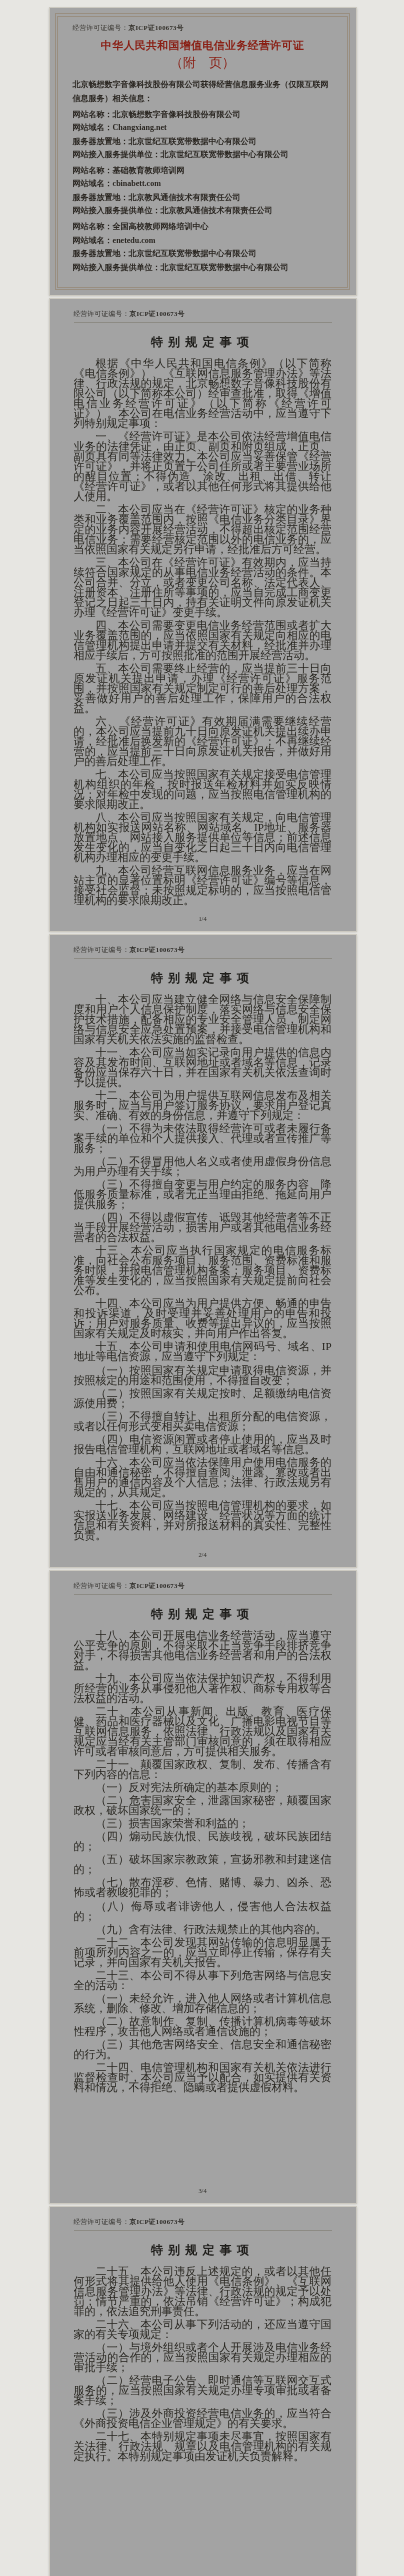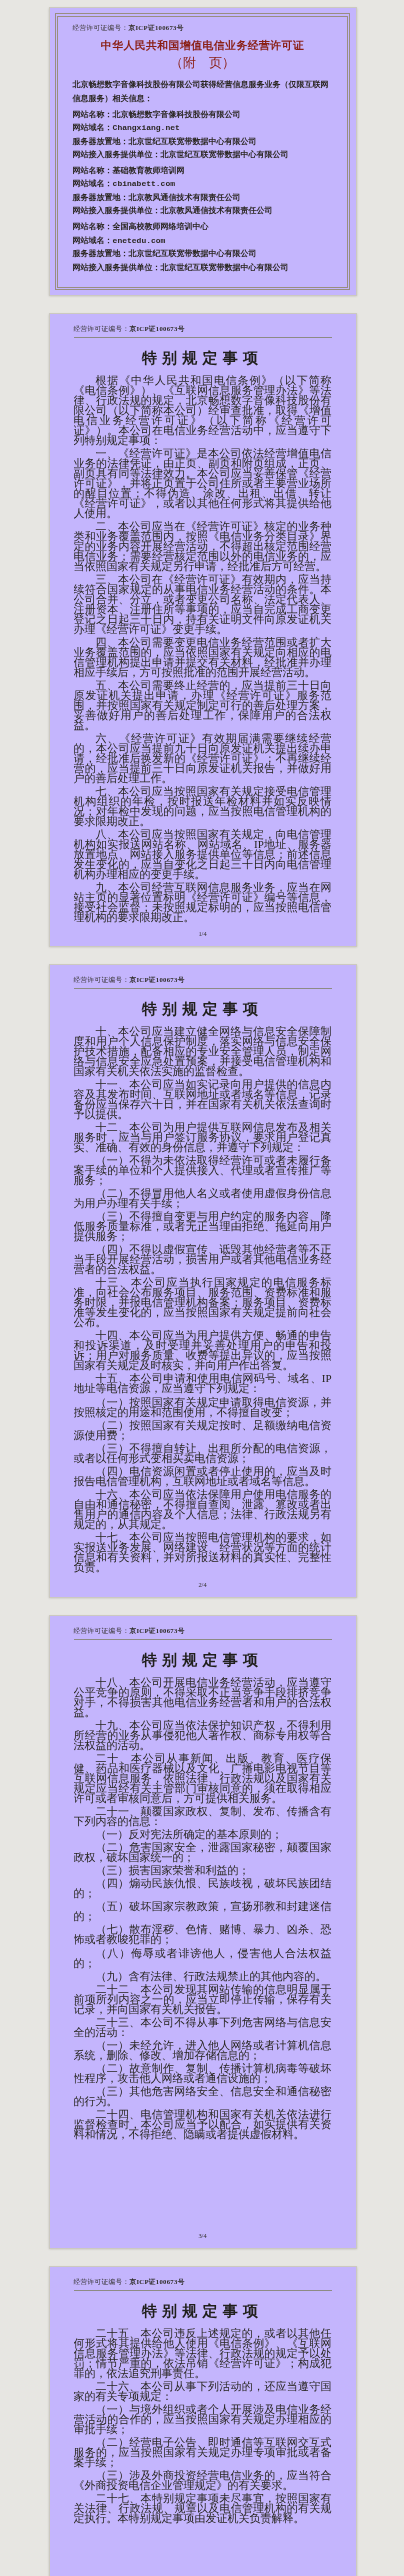--- a/index.html
+++ b/index.html
@@ -6,22 +6,22 @@
   body {
     width: 405px;
     background: #e7e6e2;
     font-family: "Liberation Serif", "DejaVu Serif", serif;
   }
   .wrap { padding: 7.2px 11.3px 0.5px; }
 
   .sheet {
     width: 308px;
     box-sizing: border-box;
-    margin: 0 auto 17px;
-    background: #c4b5fd;
+    margin: 0 auto 2px;
+    background: #a3a3a3;
     border: 0.5px solid #ccc9c0;
     box-shadow: 0 0.5px 2.1px rgba(0,0,0,.18);
     position: relative;
   }
 
   
   .p1 { height: 289px; padding: 5.2px; }
   .frame-outer {
     height: 100%; box-sizing: border-box;
     border: 1px solid var(--frame, #998e80);
@@ -37,34 +37,34 @@
   .hd-number { font-weight: bold; }
   .p1-title {
     margin: 6.2px 0 1px; text-align: center;
     font-size: 10.8px; font-weight: bold; letter-spacing: 0.5px;
     color: var(--title-red, #8a1f14);
   }
   .p1-sub {
     text-align: center; font-size: 13px; font-weight: normal;
     color: var(--title-red, #8a1f14); margin-bottom: 6.2px;
   }
-  .p1-body { font-size: 8px; font-weight: 600; line-height: 13.4px; color: #2b2722; font-family: Liberation Mono, monospace; }
+  .p1-body { font-size: 8px; font-weight: 600; line-height: 13.4px; color: #2b2722; }
   .p1-intro { margin: 0 0 2.6px; text-indent: 0; }
   .p1-line.first { margin-top: 2.6px; }
   .p1-label { font-weight: 700; }
 
   
   .prov {
     height: 634px; padding: 11.3px 24px 0;
     display: flex; flex-direction: column;
   }
   .prov-head { font-size: 6.7px; color: #2e2c28; padding-bottom: 2.6px; letter-spacing: 0.3px; }
   .rule { border-bottom: 0.5px solid #8d8b84; }
   .prov-title {
-    text-align: center; font-size: 15px; font-weight: bold;
+    text-align: center; font-size: 12px; font-weight: bold;
     letter-spacing: 5.2px; margin: 11.3px 0 6.2px; color: #201f1c;
   }
   .prov-body {
     flex: 1 1 auto; overflow: hidden;
     font-size: 11px; line-height: 10px;
     text-align: justify; color: #27251f;
   }
   .prov-body p { margin: 0 0 3.1px; text-indent: 2em; }
   .page-no { text-align: center; font-size: 6.4px; color: #33312c; padding: 5.2px 0 9.3px; }
 </style>

